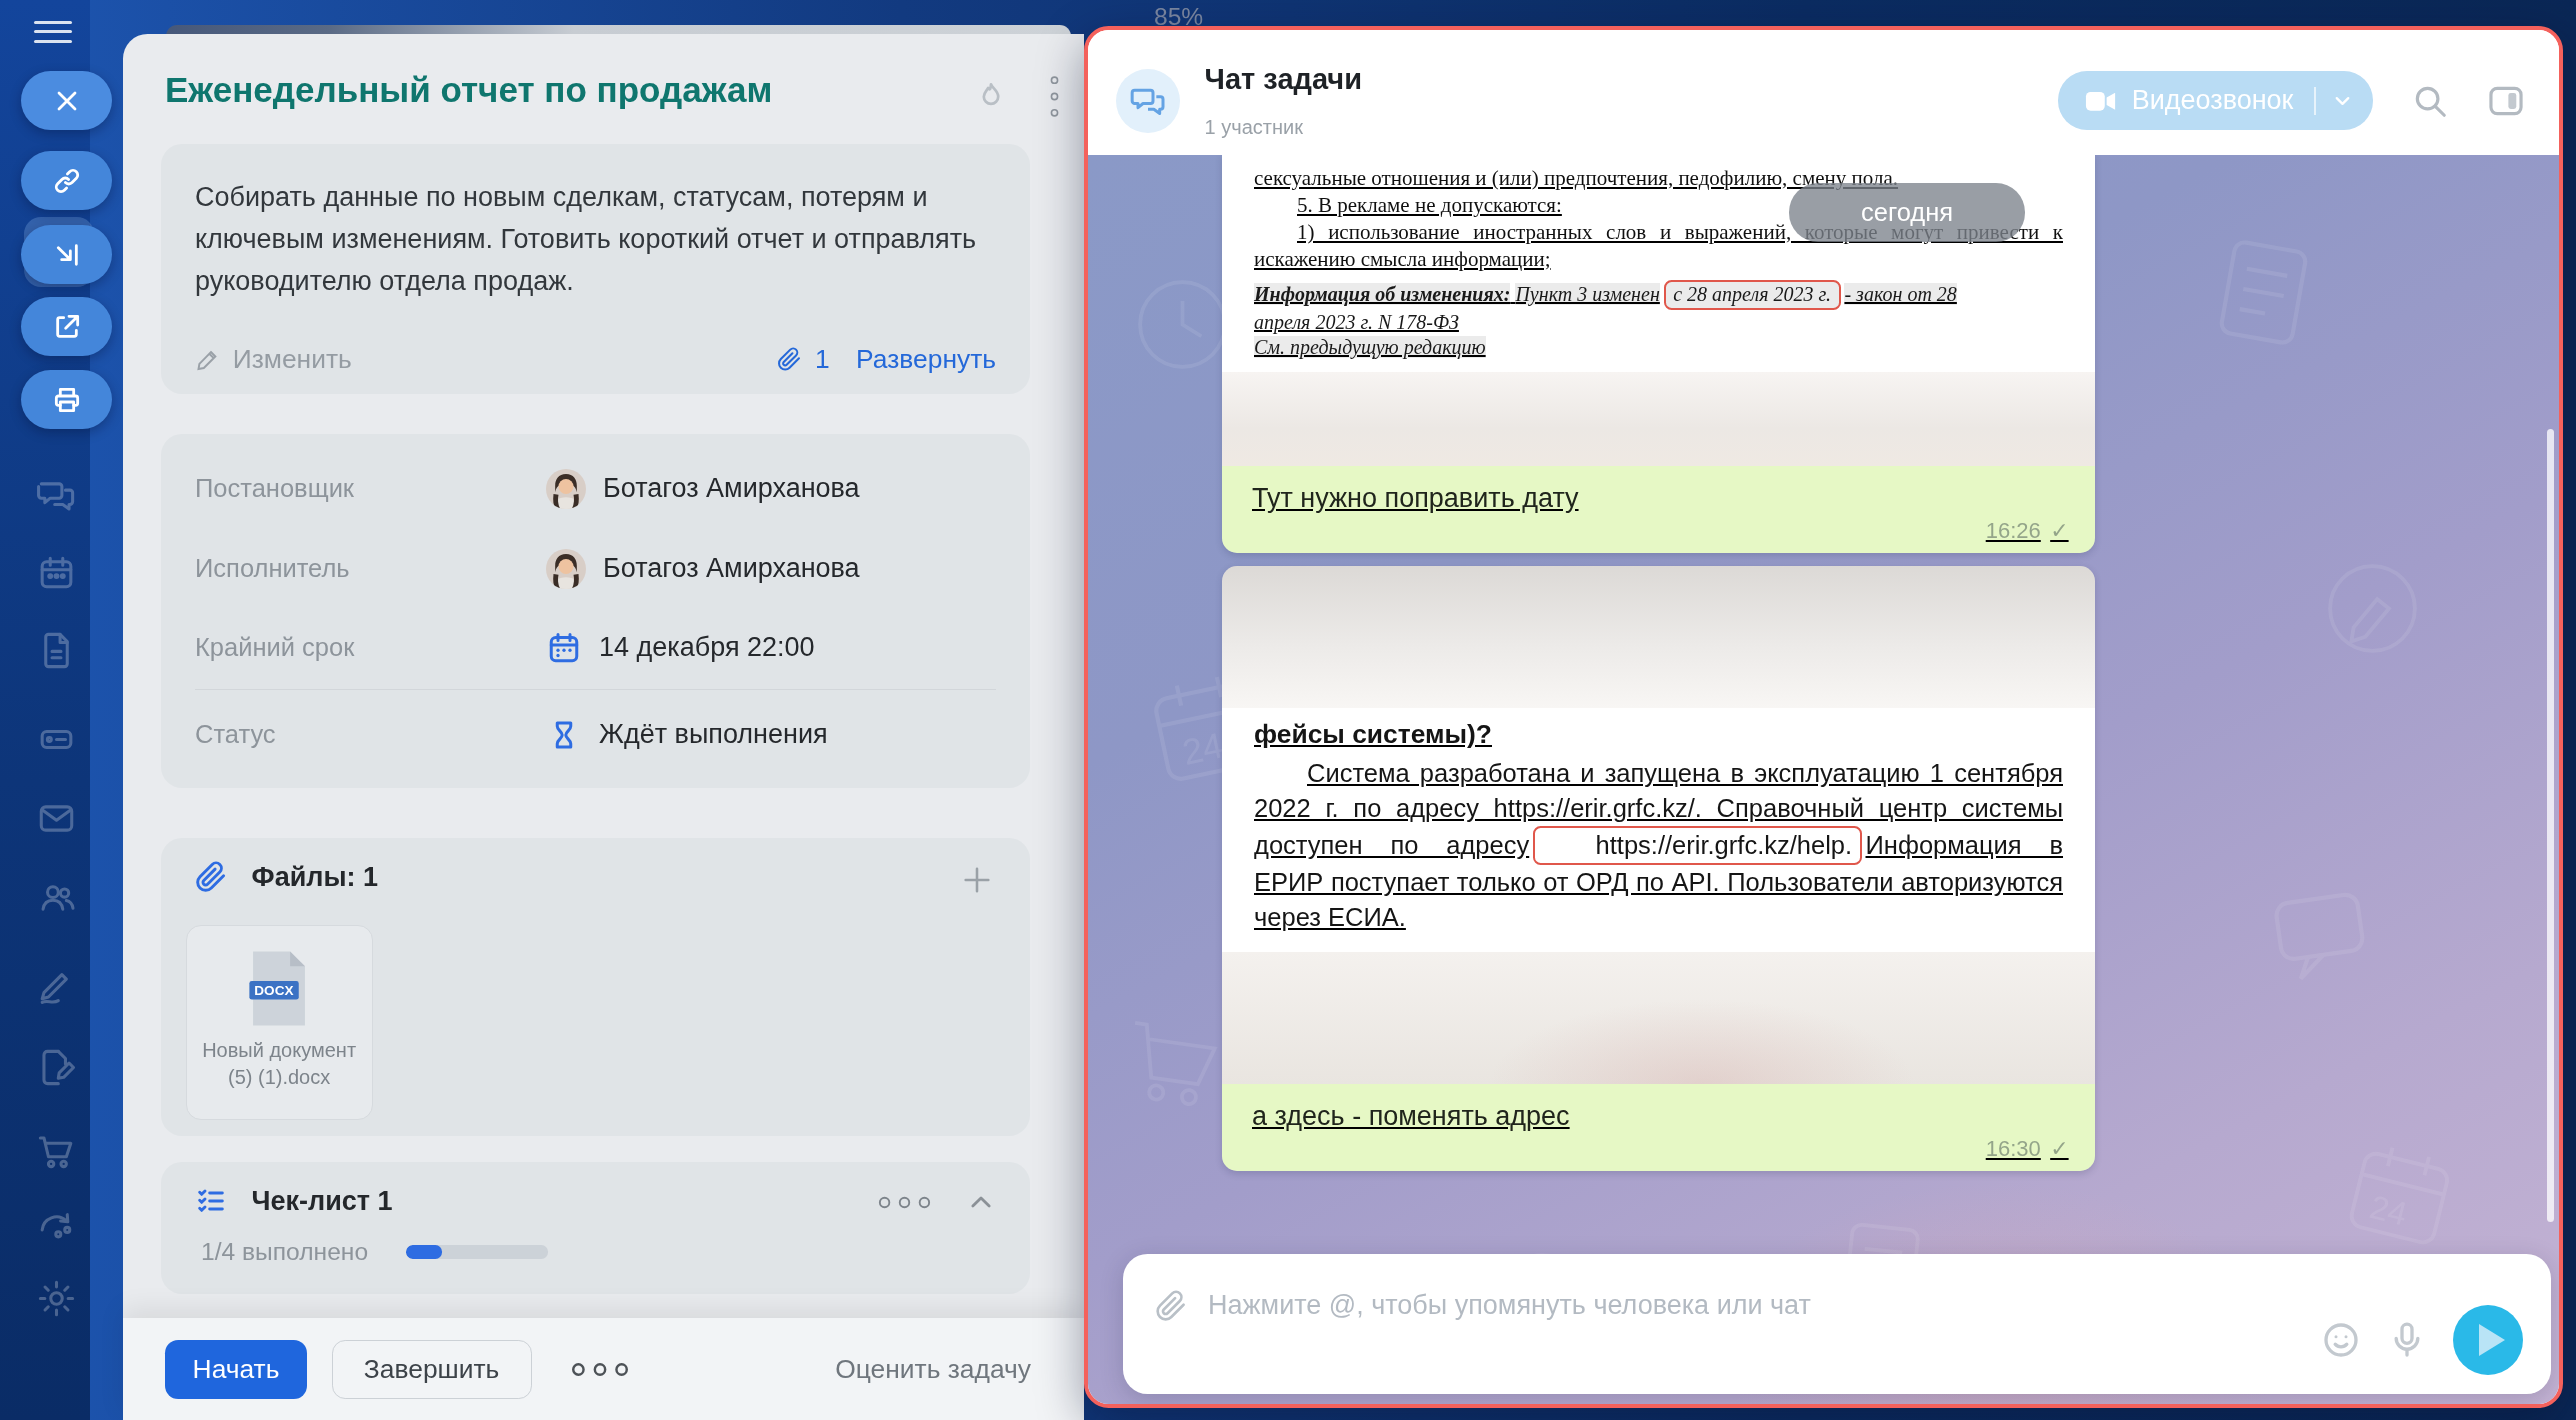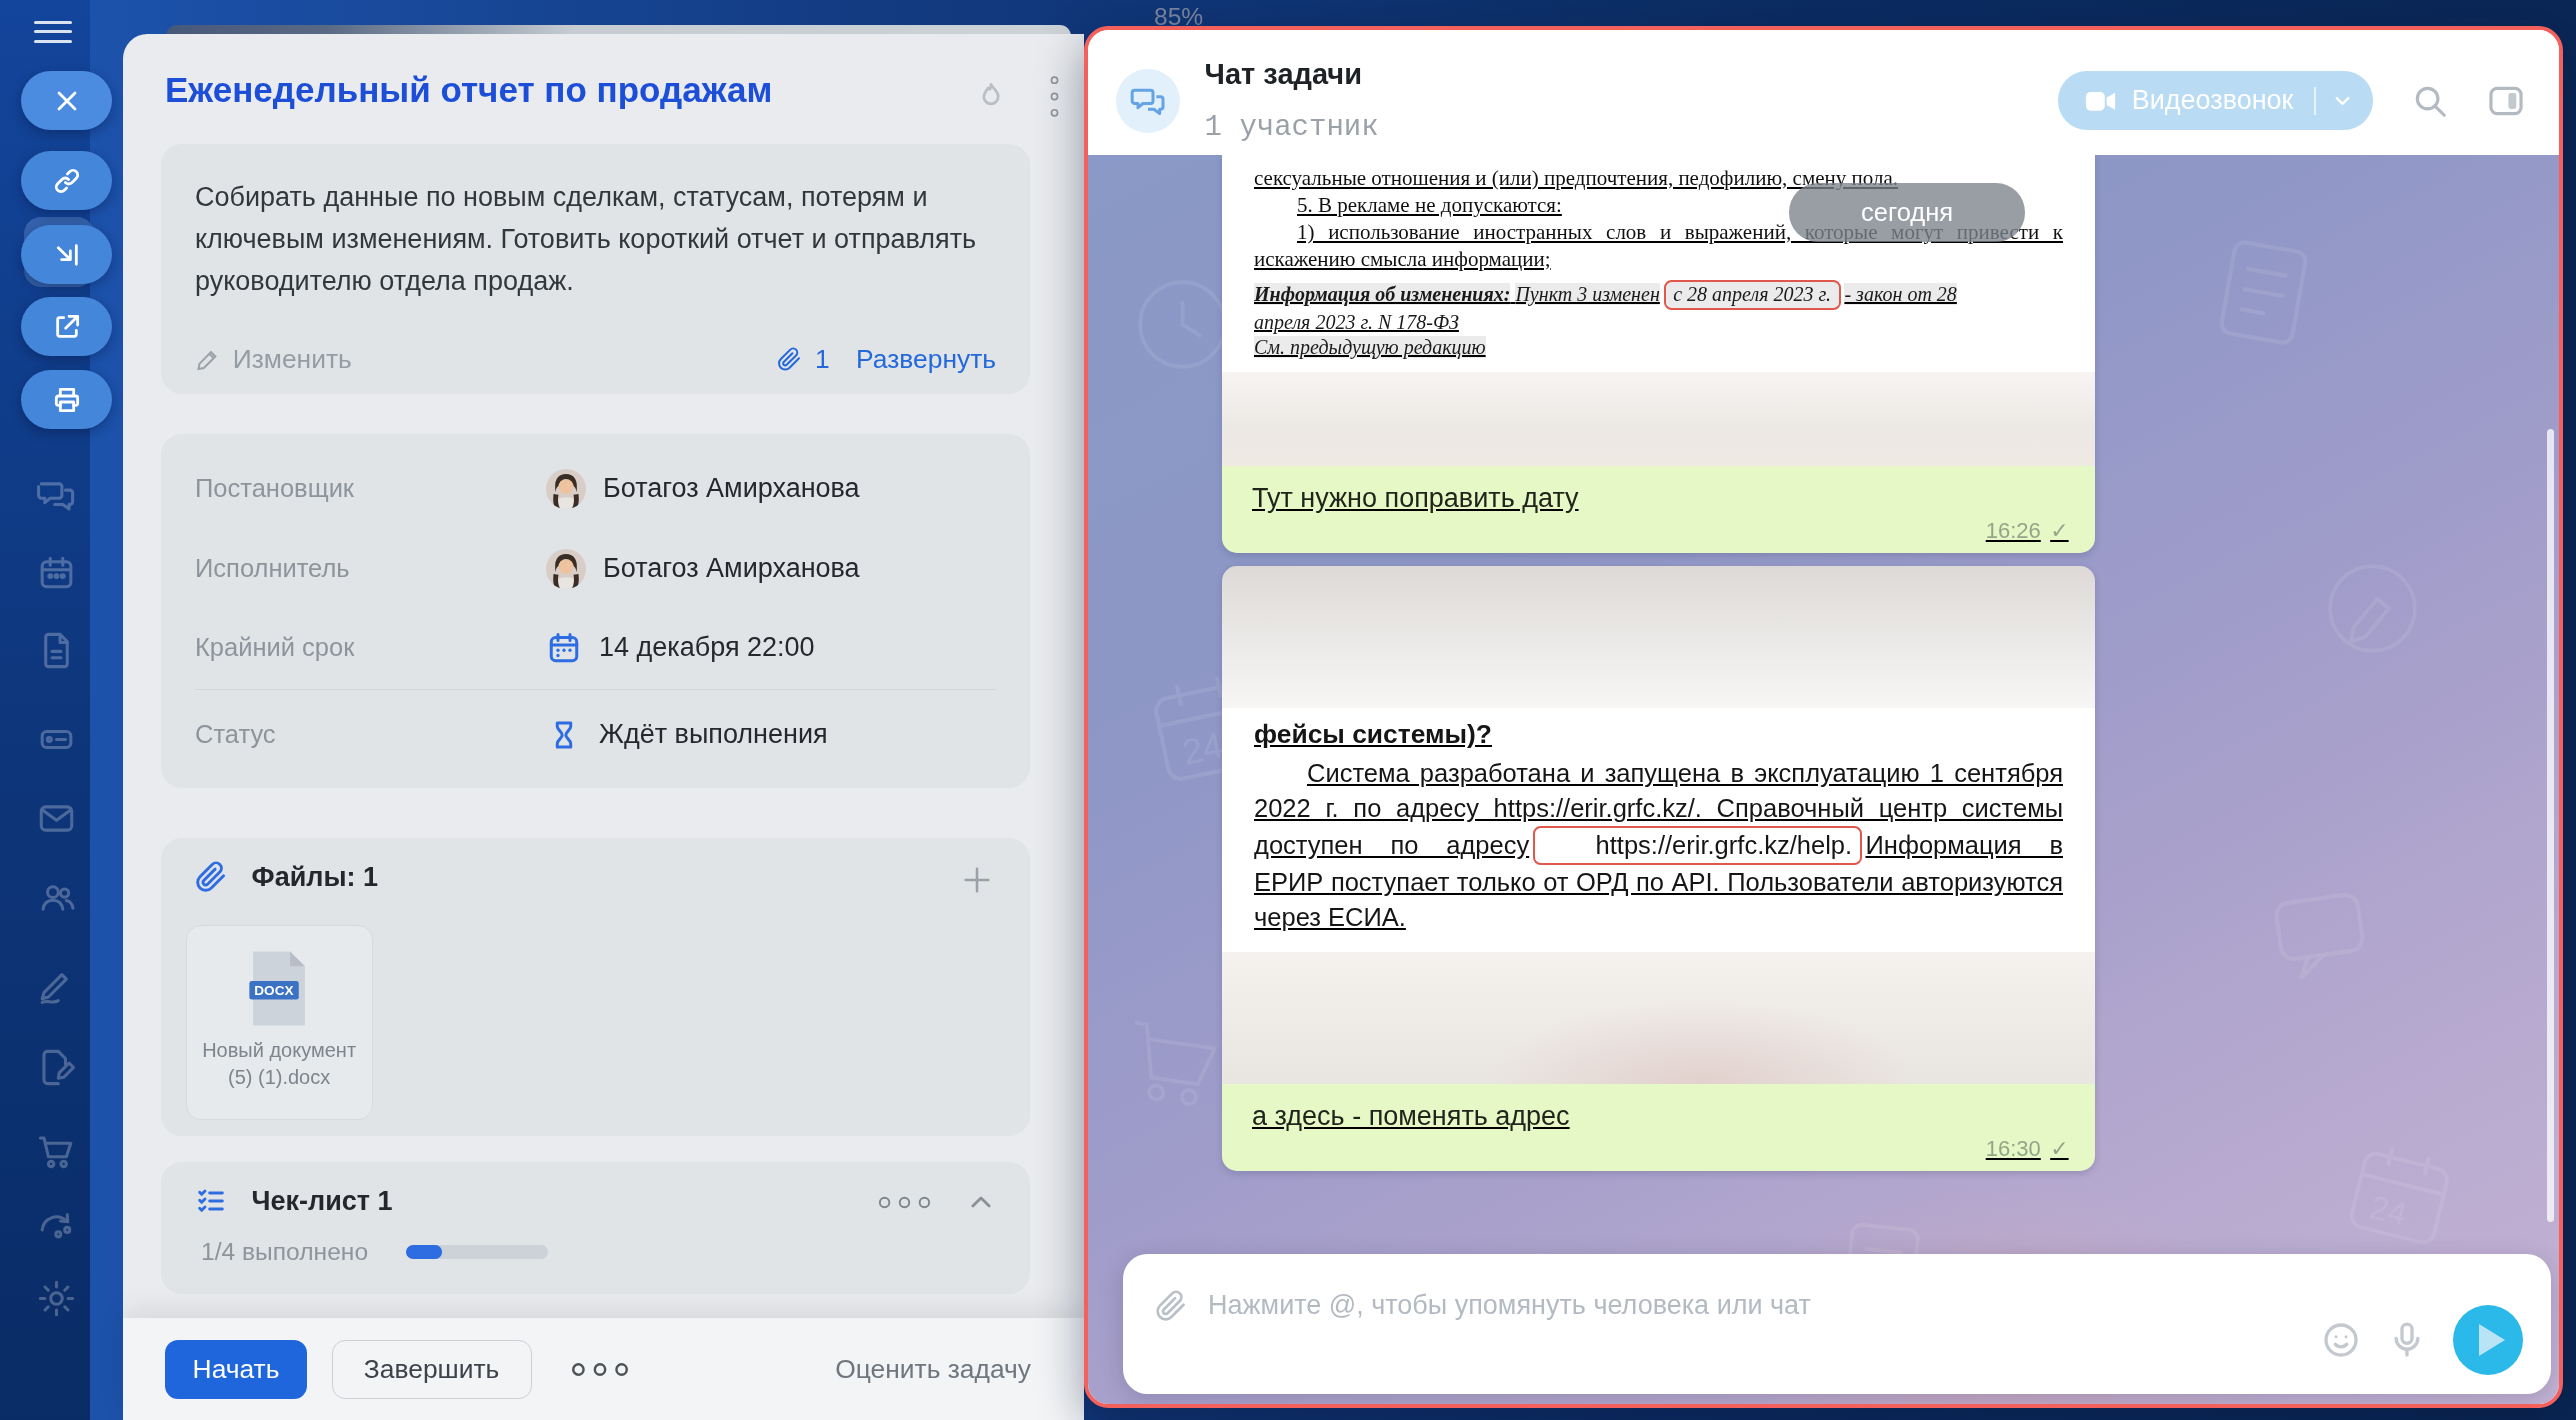--- a/index.html
+++ b/index.html
@@ -22,21 +22,21 @@
   .pill svg { width:32px; height:32px; stroke-width:2.1; }
   .pill.close { background:#4b8ce0; }
 
   
   .sliver { position:absolute; left:166px; top:24.6px; width:905px; height:15px; border-radius:11.3px 11.3px 0 0;
             background:linear-gradient(90deg,#46587a 0%,#5a6a85 18%,#c7ccd2 45%,#cdd2d7 100%); z-index:2; }
 
   
   .task-panel { position:absolute; left:123px; top:34px; width:961px; height:1386px;
                 background:#e9ebee; border-radius:24.6px 0 0 0; z-index:3; }
-  .t-title { position:absolute; left:42px; top:36px; font-size:35px; font-weight:bold; color:#1d4ed8; }
+  .t-title { position:absolute; left:42px; top:36px; font-size:35px; font-weight:bold; color:#0f766e; }
   .t-flame { position:absolute; left:850px; top:42px; width:36px; height:42px; }
   .t-flame svg { width:100%; height:100%; fill:none; stroke:#b9bfc5; stroke-width:1.8; stroke-linejoin:round; }
   .t-kebab { position:absolute; left:924px; top:40px; width:15px; height:45px; cursor:pointer; }
   .t-kebab svg { width:100%; height:100%; fill:none; stroke:#8f969d; stroke-width:1.6; }
 
   .card { position:absolute; left:38px; width:869px; background:#e0e4e7; border-radius:21px; }
   .desc-card { top:110px; height:250px; padding:32px 34px; }
   .desc-text { font-size:27px; line-height:42px; color:#32373c; width:801px; }
   .desc-footer { position:absolute; left:34px; right:34px; bottom:19px; display:flex; align-items:center;justify-content:center; }
   .edit-link { display:flex; align-items:center; gap:11.3px; color:#959ca3; font-size:26.4px; cursor:pointer; }
@@ -85,21 +85,21 @@
 
   
   .chat { position:absolute; left:1084px; top:26.4px; width:1479px; height:1382px; border:4.7px solid #f4615c;
           border-radius:24.6px; background:#fff; overflow:hidden; z-index:6; box-shadow:0 15px 47px rgba(8,16,45,.4); }
   .chat-header { position:absolute; left:0; top:0; right:0; height:125px; background:#fff; display:flex; align-items:center;
                  padding:16px 34px 0 28px; z-index:3; }
   .chat-ava { width:64px; height:64px; border-radius:50%; background:#e2f0fb; display:flex; align-items:center; justify-content:center; }
   .chat-ava svg { width:40px; height:40px; fill:none; stroke:#64a3e4; stroke-width:1.8; stroke-linejoin:round; }
   .chat-titles { margin-left:24.6px; }
   .chat-title { font-size:29px; font-weight:bold; color:#1e2226; }
-  .chat-sub { font-size:29px; color:#9aa1a8; margin-top:20px;font-family:Liberation Mono, monospace; }
+  .chat-sub { font-size:20px; color:#9aa1a8; margin-top:20px; }
   .hdr-right { margin-left:auto; display:flex; align-items:center; gap:38px; }
   .video-btn { height:59px; border-radius:29px; background:#b9dcf4; display:flex; align-items:center; gap:15px;
                padding:0 19px 0 26.4px; cursor:pointer; }
   .video-btn svg.cam { width:32px; height:24.6px; }
   .video-label { color:#fff; font-size:27px; }
   .video-div { width:1.9px; height:28px; background:rgba(255,255,255,.65); margin-left:5.7px; }
   .video-btn svg.chev { width:23px; height:23px; fill:none; stroke:#fff; stroke-width:2.4; stroke-linecap:round; stroke-linejoin:round; }
   .hdr-ic { width:38px; height:38px; cursor:pointer; }
   .hdr-ic svg { width:100%; height:100%; fill:none; stroke:#b3bac1; stroke-width:2; stroke-linecap:round; }
 

